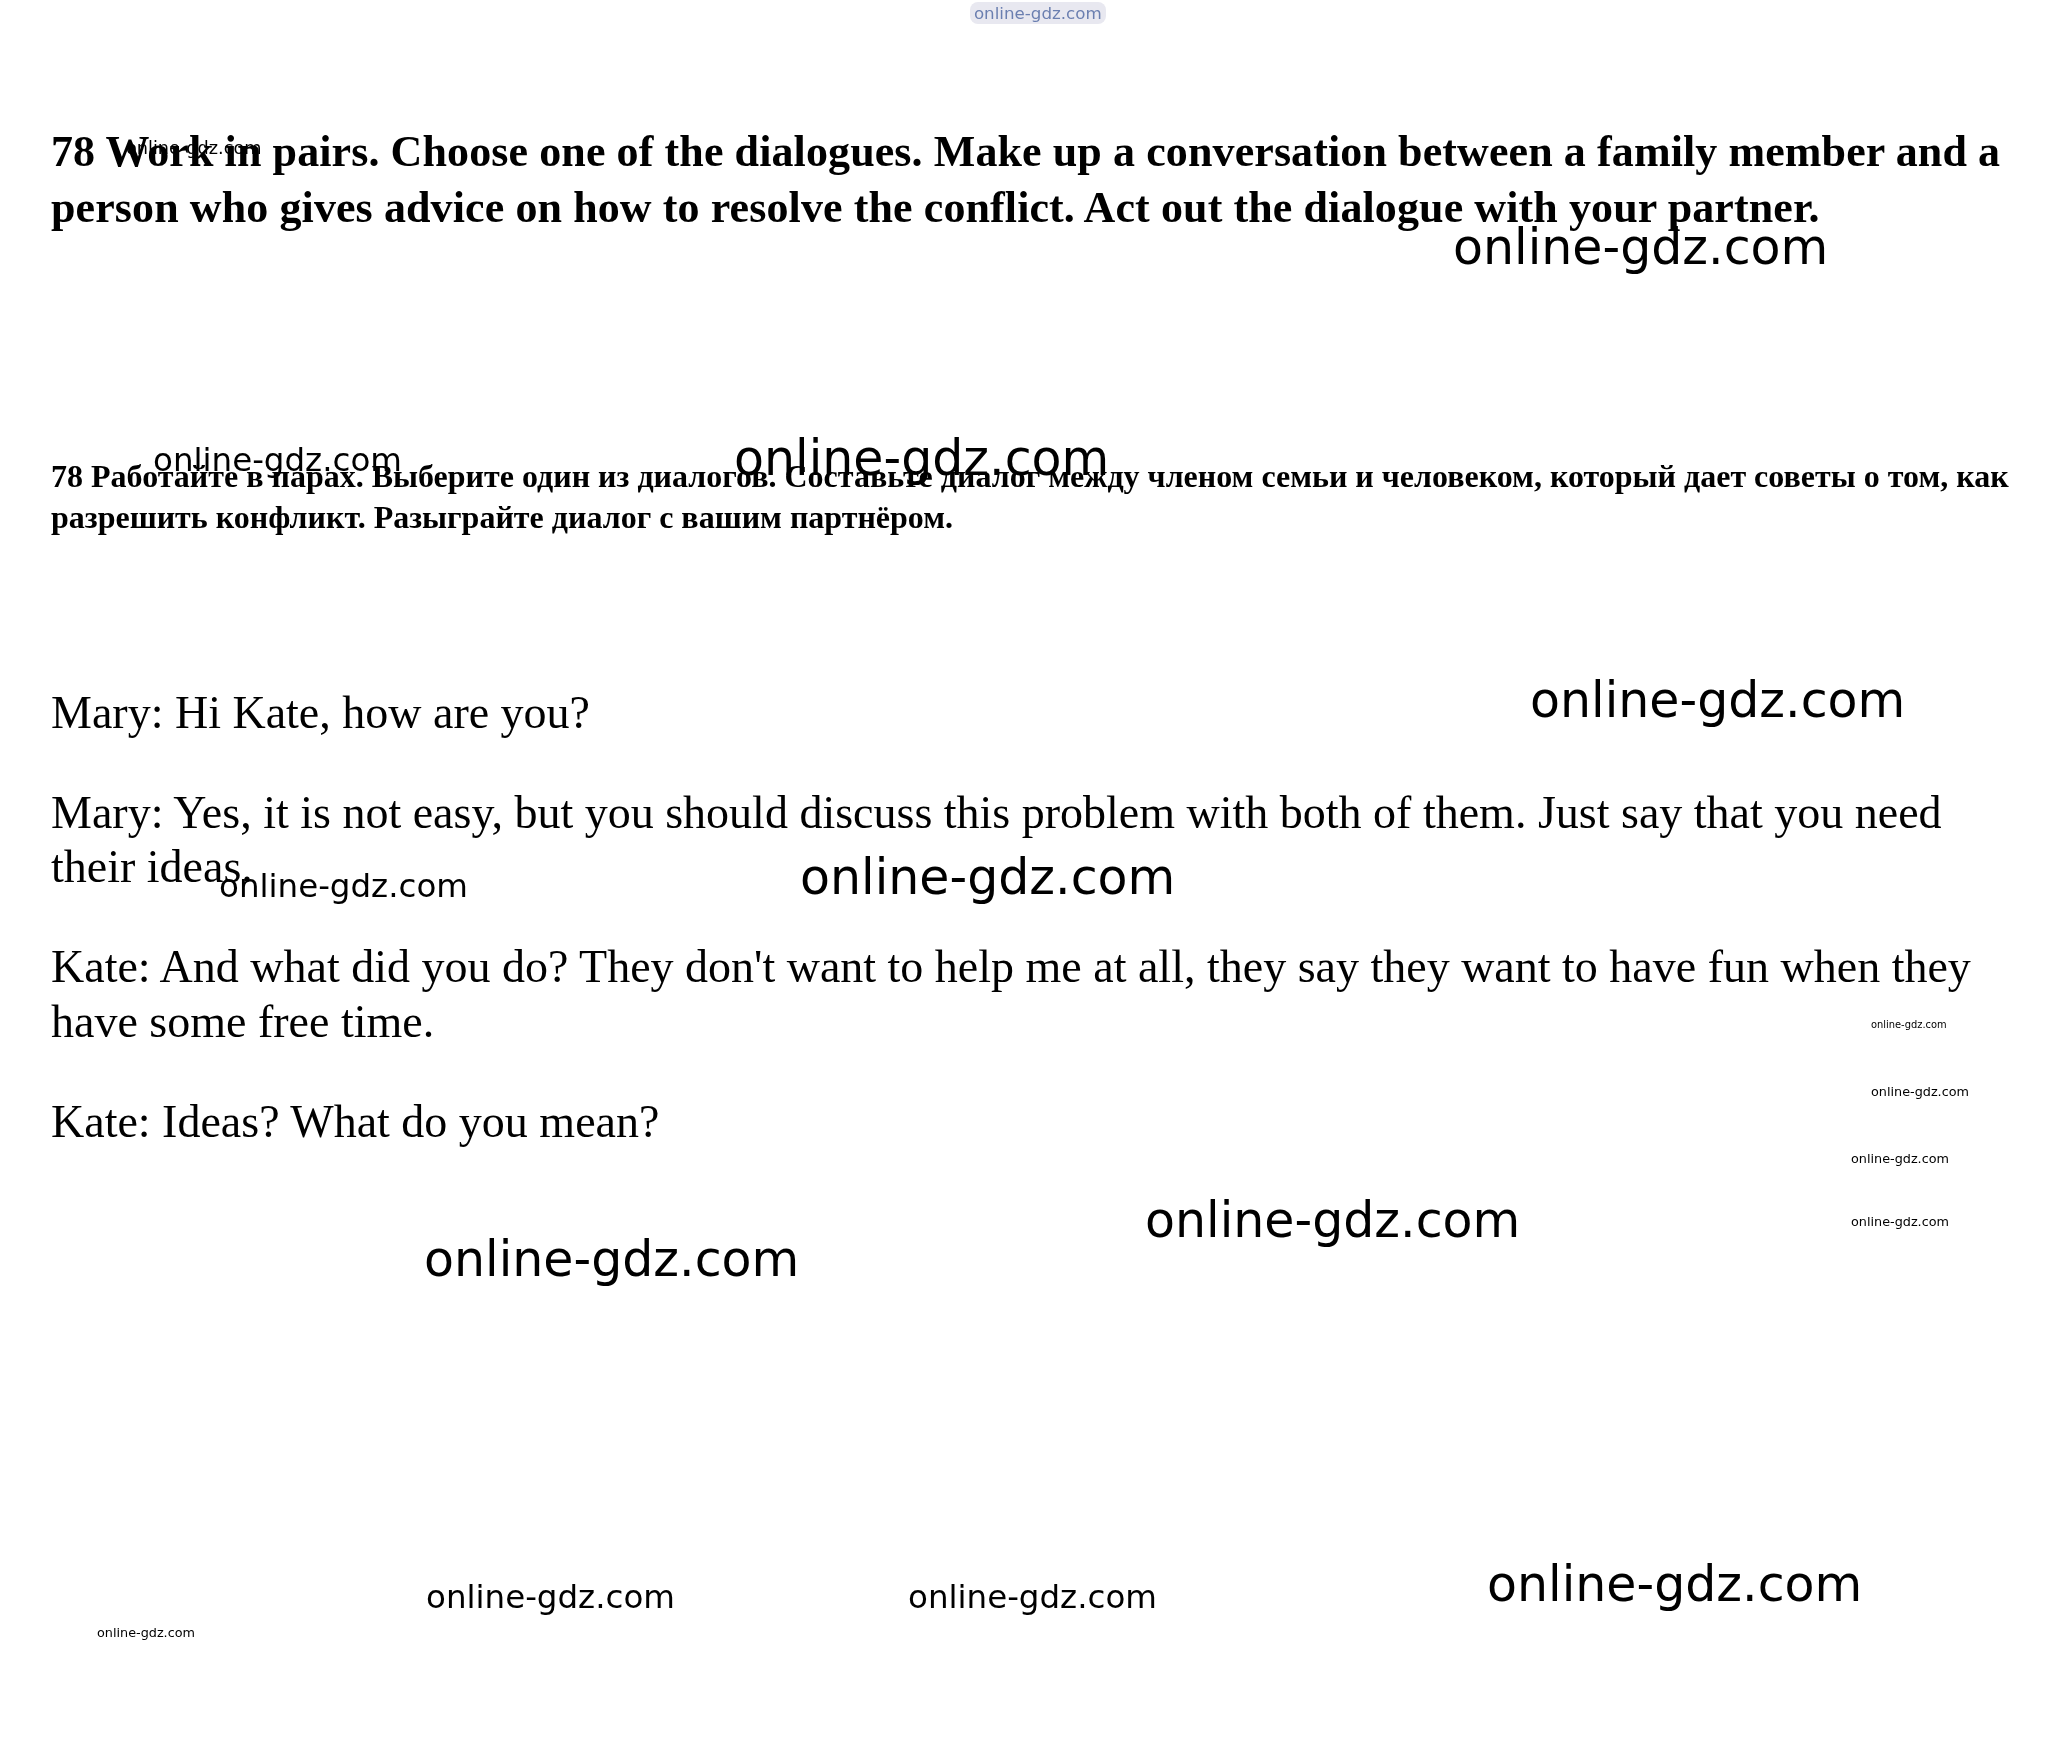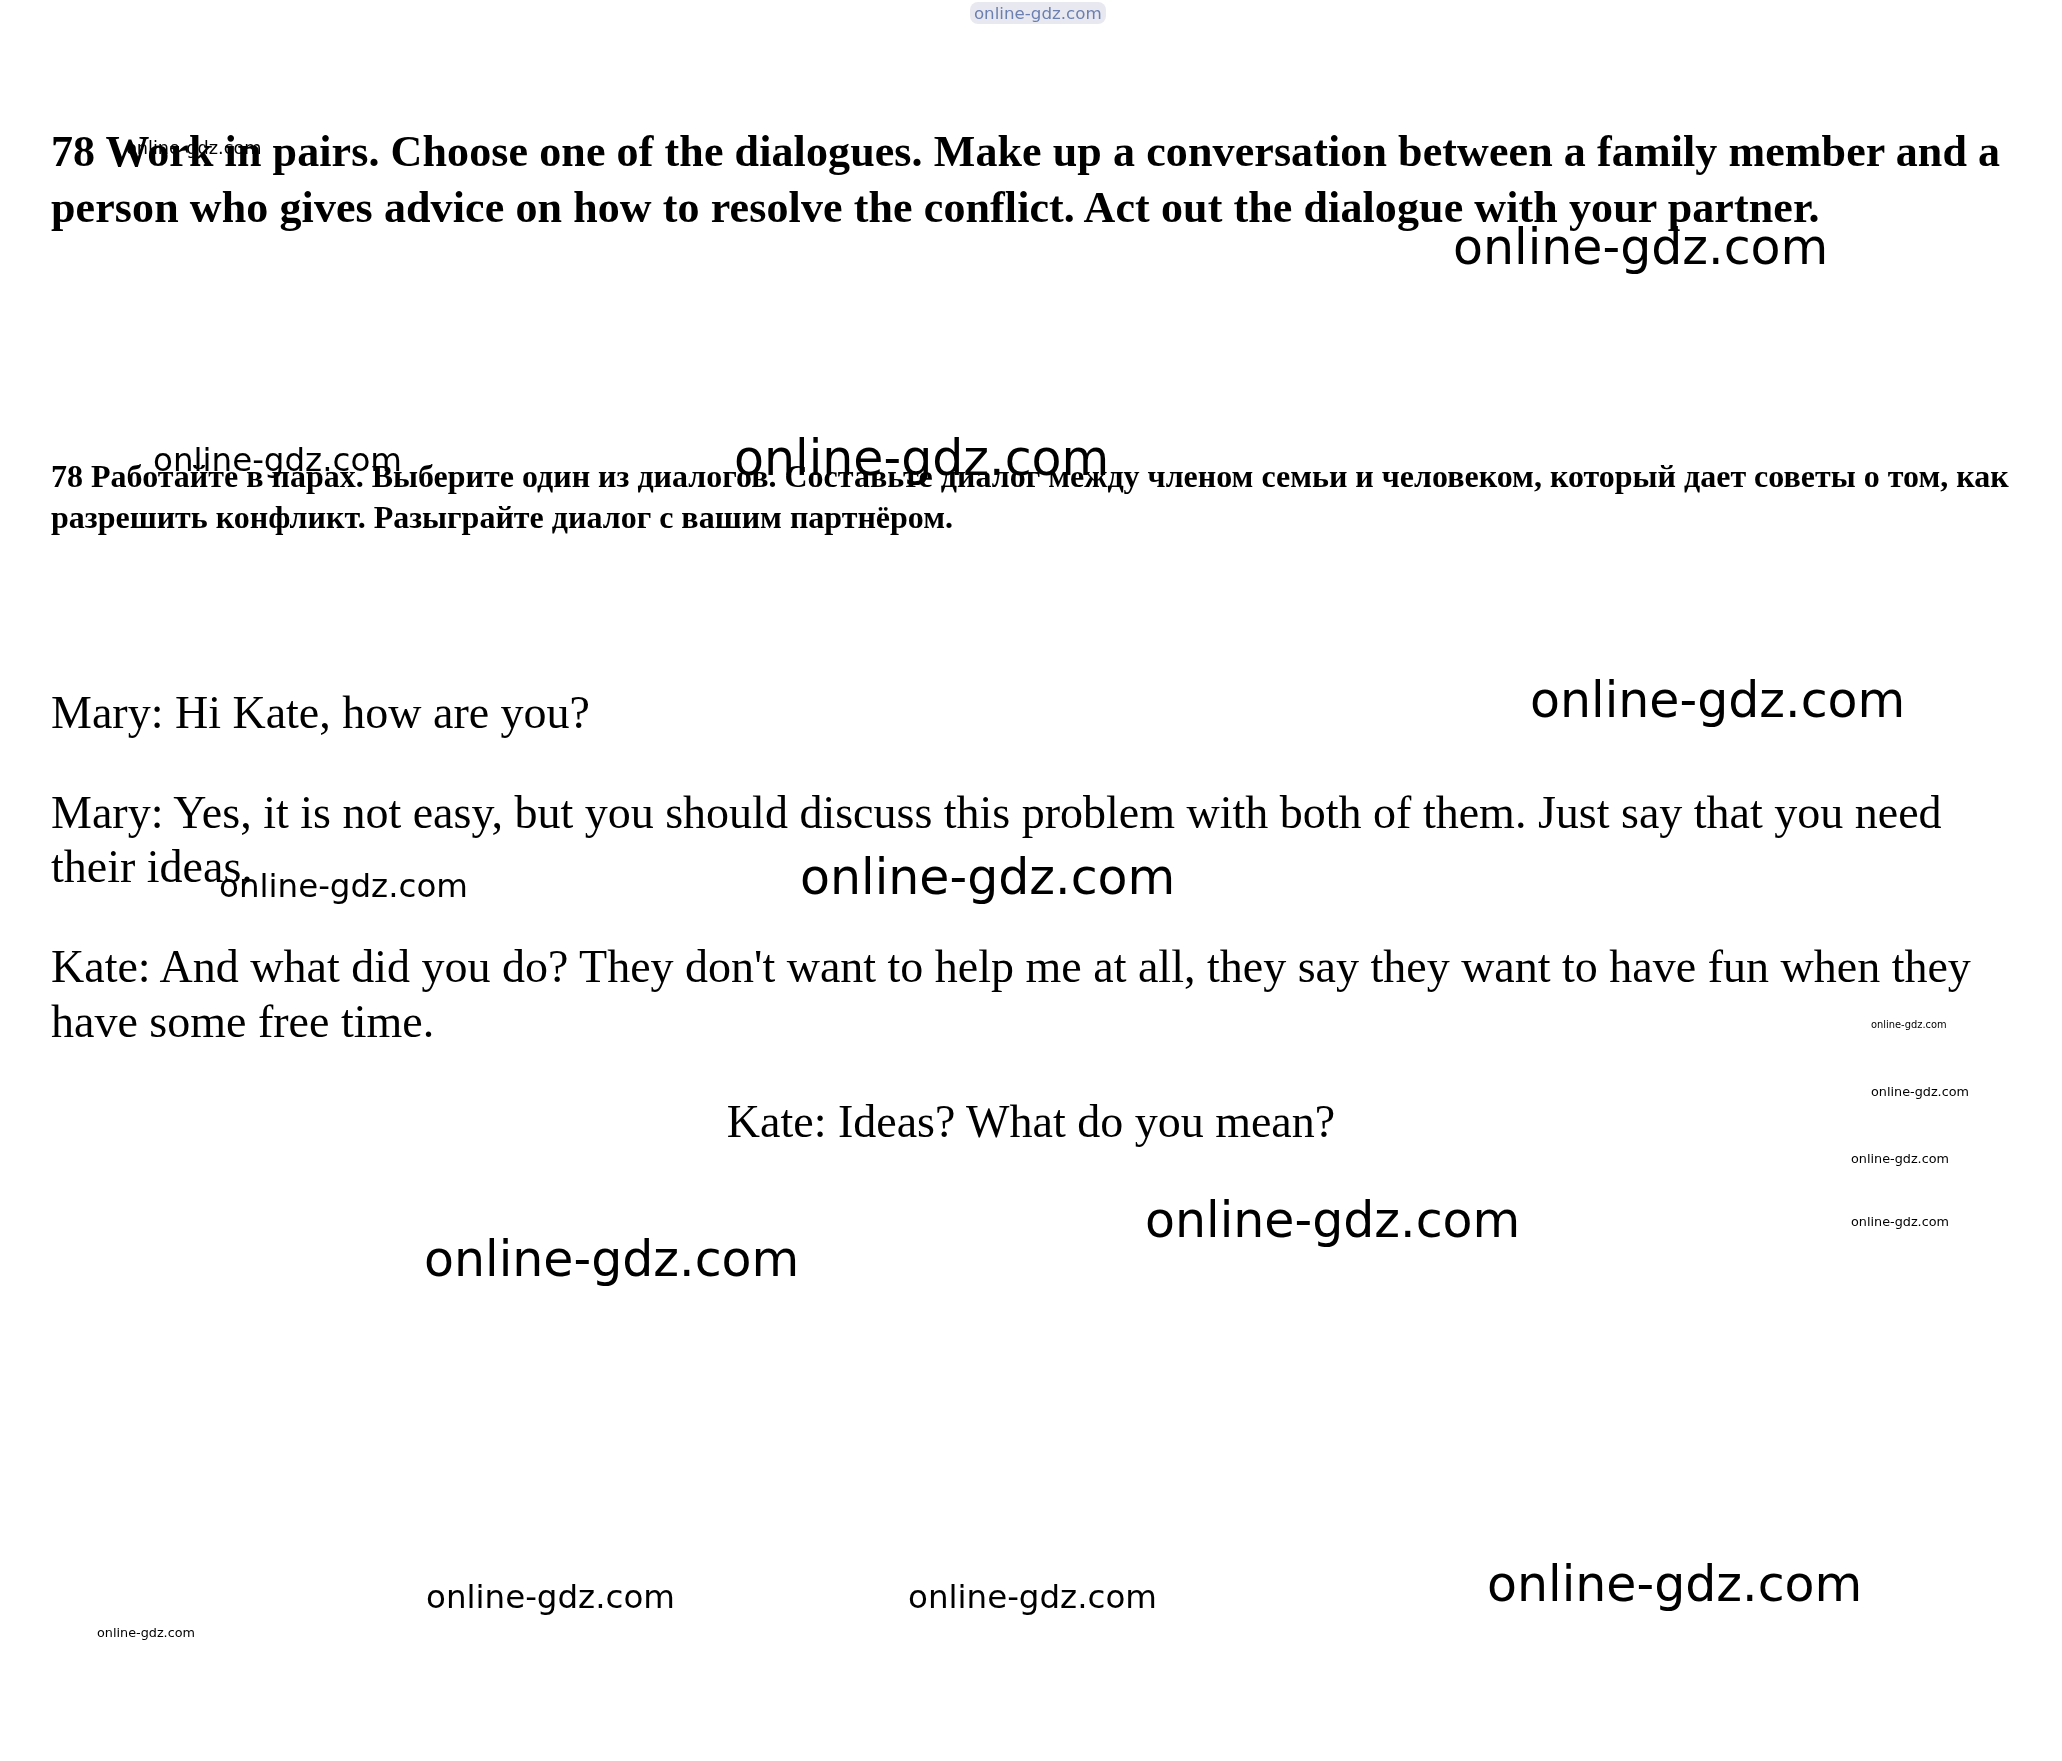--- a/index.html
+++ b/index.html
@@ -56,21 +56,20 @@
     font-size: 46px;
     line-height: 1.18;
     font-weight: normal;
   }
 
   .line {
     margin-bottom: 39px;
   }
   .line:last-child {
     margin-bottom: 0;
-    text-align: center;
   }
 
   
   .wm {
     position: absolute;
     font-family: "DejaVu Sans", sans-serif;
     color: #000000;
     white-space: nowrap;
     pointer-events: none;
     border-radius: 8px;

